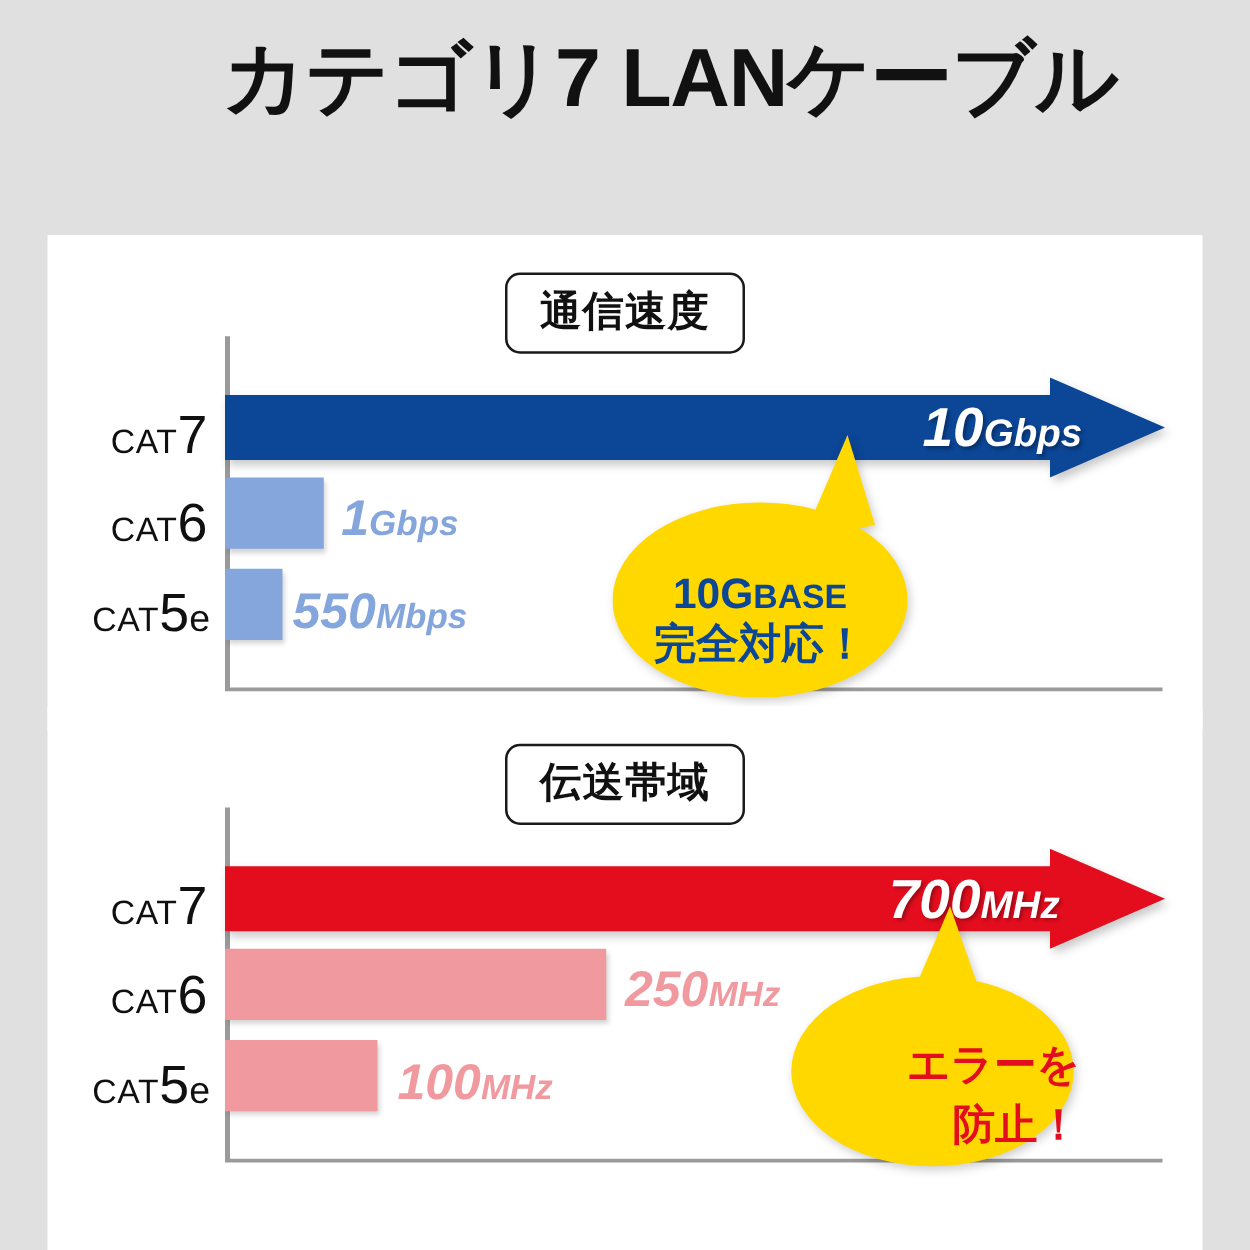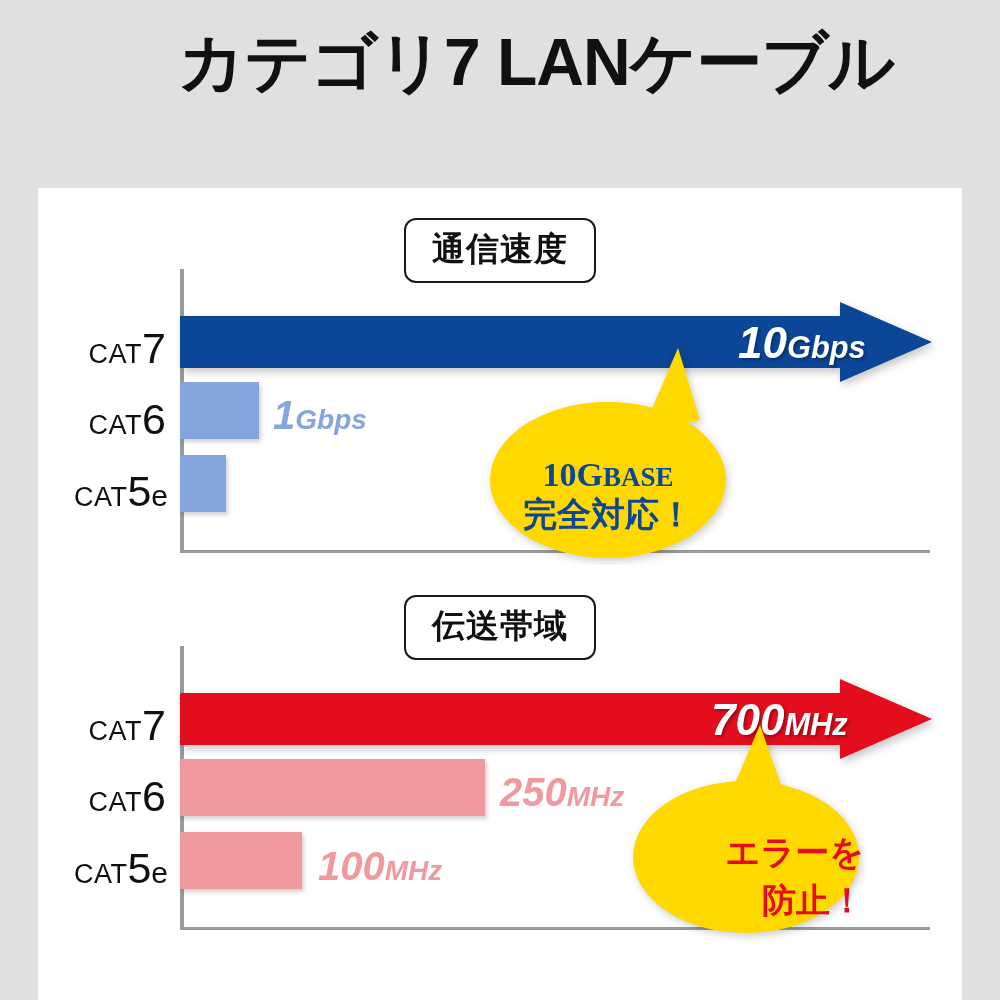--- a/index.html
+++ b/index.html
@@ -176,22 +176,25 @@
   <div class="value-label value-inside" style="left:700px; top:133px;">
     <span>10</span><span class="unit">Gbps</span>
   </div>
 
   <div class="bar" style="left:142px; top:194px; width:79px; height:57px; background:#84a6dc;"></div>
   <div class="value-label value-blue" style="left:235px; top:207px;">
     <span>1</span><span class="unit">Gbps</span>
   </div>
 
   <div class="bar" style="left:142px; top:267px; width:46px; height:57px; background:#84a6dc;"></div>
-
-  <div class="callout" style="left:452px; top:160px;font-family:Liberation Serif, serif;">
+  <div class="value-label value-blue" style="left:196px; top:281px;">
+    <span>550</span><span class="unit">Mbps</span>
+  </div>
+
+  <div class="callout" style="left:452px; top:160px;">
     <svg width="236" height="210" viewBox="0 0 236 210">
       <polygon points="188,0 152,84 210,72" fill="#ffd800"></polygon>
       <ellipse cx="118" cy="132" rx="118" ry="78" fill="#ffd800"></ellipse>
     </svg>
     <div class="callout-text callout-line1 callout-blue" style="top:108px;">
       <span>10G</span><span class="small">BASE</span>
     </div>
     <div class="callout-text callout-line2 callout-blue" style="top:148px;">完全対応！</div>
   </div>
 

